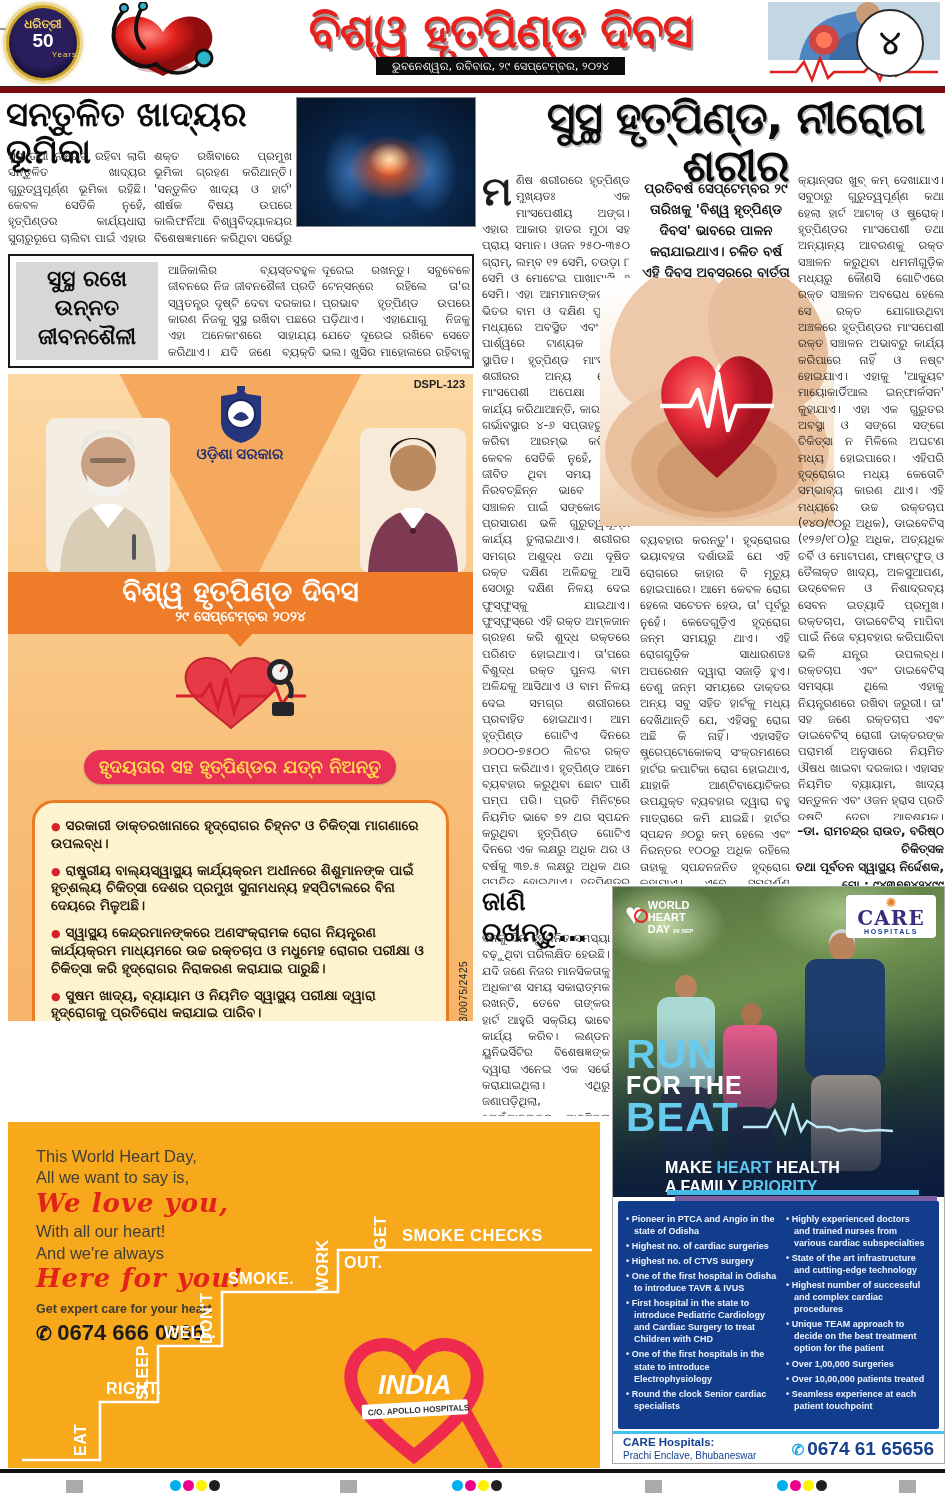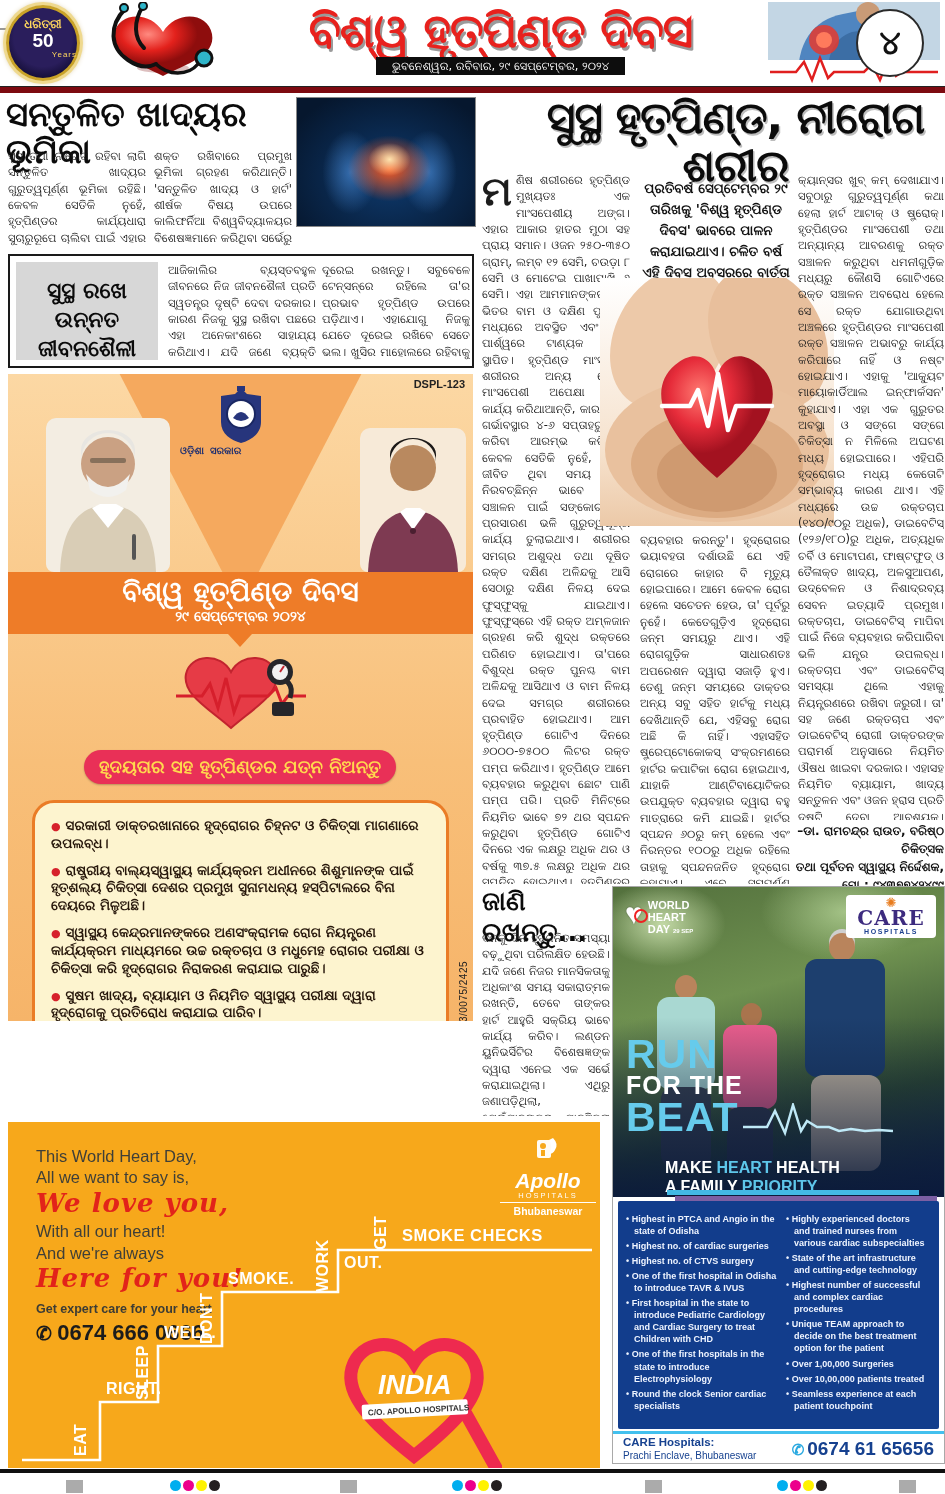--- a/index.html
+++ b/index.html
@@ -37,21 +37,21 @@
     background:
       radial-gradient(ellipse 28px 22px at 52% 48%,#ffe3ae,rgba(255,220,160,0) 75%),
       radial-gradient(ellipse 58px 46px at 52% 55%,#ff5a1f,rgba(255,90,31,0) 72%),
       radial-gradient(ellipse 40px 60px at 30% 58%,rgba(80,150,230,.6),rgba(80,150,230,0) 70%),
       radial-gradient(ellipse 40px 60px at 74% 58%,rgba(80,150,230,.6),rgba(80,150,230,0) 70%),
       radial-gradient(ellipse 130px 105px at 52% 62%,#0e3a6e,#06172e 88%);}
 
   
   #lsbox{left:8px;top:254px;width:466px;height:114px;border:2px solid #1a1a1a;background:#fff;box-sizing:border-box;}
   #ls-gray{left:16px;top:262px;width:142px;height:98px;background:#d7d7d7;text-align:center;
-           font-size:22px;line-height:1.32;padding-top:14px;box-sizing:border-box;}
+           font-size:22px;line-height:1.32;padding-top:2px;box-sizing:border-box;}
   .lscol{top:262px;width:148px;height:100px;}
 
   
   #ma-head{left:502px;top:94px;width:467px;text-align:center;font-size:44px;line-height:1.1;
            letter-spacing:-1px;text-shadow:1.5px 2px 0 #bdbdbd;}
   #ma-c1{left:482px;top:172px;width:148px;height:712px;}
   #ma-c1 .dcap{float:left;font-size:40px;line-height:.85;font-weight:800;margin:2px 4px 0 0;}
   #ma-pq{left:642px;top:178px;width:148px;font-size:13.5px;font-weight:800;text-align:center;
          line-height:1.55;color:#111;font-family:"DejaVu Sans",sans-serif;}
   #ma-dots{left:644px;top:290px;width:144px;border-top:3px dotted #666;}
@@ -64,22 +64,22 @@
   
   #know-h{left:482px;top:886px;width:140px;font-size:26px;}
   #know-b{left:482px;top:930px;width:128px;height:186px;}
 
   
   #gad{left:8px;top:374px;width:465px;height:647px;background:linear-gradient(180deg,#fcd8a4,#f8bf79 60%,#f6b469);overflow:hidden;}
   #gad .v{position:absolute;left:0;top:0;width:100%;height:100%;
           background:#f5a95e;clip-path:polygon(24% 0,76% 0,50% 36%);}
   #gad-dspl{position:absolute;right:8px;top:4px;font-size:11px;font-weight:600;color:#222;}
   #gad-emblem{position:absolute;left:209px;top:12px;}
-  #gad-cap{position:absolute;left:172px;top:72px;width:120px;font-size:10px;
-           font-weight:700;color:#203070;font-family:Liberation Mono, monospace;}
+  #gad-cap{position:absolute;left:172px;top:72px;width:120px;text-align:center;font-size:15px;
+           font-weight:700;color:#203070;font-family:Liberation Serif, serif;}
   .photo{position:absolute;border-radius:10px 10px 0 0;overflow:hidden;}
   #gad-band{position:absolute;left:0;top:198px;width:100%;height:62px;background:#ee7c28;text-align:center;}
   #gad-band .t{font-size:28px;font-weight:900;color:#fff;line-height:1.15;padding-top:4px;
                font-family:"DejaVu Sans",sans-serif;}
   #gad-band .d{font-size:14px;font-weight:700;color:#fff;font-family:"DejaVu Sans",sans-serif;}
   #gad-ptr{position:absolute;left:220px;top:260px;border:12px solid transparent;border-top:13px solid #ee7c28;}
   #gad-pill{position:absolute;left:76px;top:376px;width:312px;height:34px;border-radius:18px;
             background:#e93057;text-align:center;line-height:34px;font-size:18px;font-weight:800;
             color:#ffd94e;font-family:"DejaVu Sans",sans-serif;box-shadow:0 1px 2px rgba(0,0,0,.25);}
   #gad-box{position:absolute;left:24px;top:426px;width:417px;height:248px;border-radius:22px;
@@ -354,31 +354,20 @@
     <div id="ap-msg">
       <div class="n">This World Heart Day,</div>
       <div class="n">All we want to say is,</div>
       <div class="r">We love you,</div>
       <div class="n" style="margin-top:4px">With all our heart!</div>
       <div class="n">And we're always</div>
       <div class="r">Here for you!</div>
       <div class="tag">Get expert care for your heart</div>
       <div class="ph"><span style="font-size:19px">✆ </span><span>0674 666 0666</span></div>
     </div>
-    <div id="ap-logo">
-      <svg width="30" height="30" viewBox="0 0 30 30">
-        <rect x="4" y="4" width="14" height="18" rx="2" fill="#fff" opacity=".95"></rect>
-        <path d="M20 2 q6 6 2 12 q-2 4 -6 4 q4 -8 0 -14 Z" fill="#fff"></path>
-        <circle cx="10" cy="10" r="3" fill="#f7a81b"></circle>
-        <rect x="8" y="14" width="4" height="6" fill="#f7a81b"></rect>
-      </svg>
-      <div class="a">Apollo</div>
-      <div class="h">HOSPITALS</div>
-      <div class="c">Bhubaneswar</div>
-    </div>
 
     <svg id="ap-steps" viewBox="0 0 592 346">
       <polyline points="14,338 92,338 92,280 150,280 150,224 214,224 214,170 330,170 330,128 584,128" fill="none" stroke="#fff" stroke-width="2.6"></polyline>
     </svg>
     <div class="stepw vert" style="left:64px;top:282px;height:52px">EAT</div>
     <div class="stepw" style="left:98px;top:258px">RIGHT.</div>
     <div class="stepw vert" style="left:126px;top:226px;height:52px">SLEEP</div>
     <div class="stepw" style="left:156px;top:202px">WELL.</div>
     <div class="stepw vert" style="left:190px;top:172px;height:50px">DON'T</div>
     <div class="stepw" style="left:220px;top:148px">SMOKE.</div>
@@ -429,21 +418,21 @@
     </div>
     <div id="make">
       <div><span>MAKE </span><span class="cy">HEART</span><span> HEALTH</span></div>
       <div><span>A FAMILY </span><span class="cy">PRIORITY</span></div>
     </div>
     <div id="bar-cy"></div>
     <div id="bar-pu"></div>
 
     <div id="care-blue">
       <div class="cb-col">
-        <div>•&nbsp;<span>Highest in PTCA and Angio in the state of Odisha</span></div>
+        <div>•&nbsp;<span>Pioneer in PTCA and Angio in the state of Odisha</span></div>
         <div>•&nbsp;<span>Highest no. of cardiac surgeries</span></div>
         <div>•&nbsp;<span>Highest no. of CTVS surgery</span></div>
         <div>•&nbsp;<span>One of the first hospital in Odisha to introduce TAVR &amp; IVUS</span></div>
         <div>•&nbsp;<span>First hospital in the state to introduce Pediatric Cardiology and Cardiac Surgery to treat Children with CHD</span></div>
         <div>•&nbsp;<span>One of the first hospitals in the state to introduce Electrophysiology</span></div>
         <div>•&nbsp;<span>Round the clock Senior cardiac specialists</span></div>
       </div>
       <div class="cb-col r">
         <div>•&nbsp;<span>Highly experienced doctors and trained nurses from various cardiac subspecialties</span></div>
         <div>•&nbsp;<span>State of the art infrastructure and cutting-edge technology</span></div>

